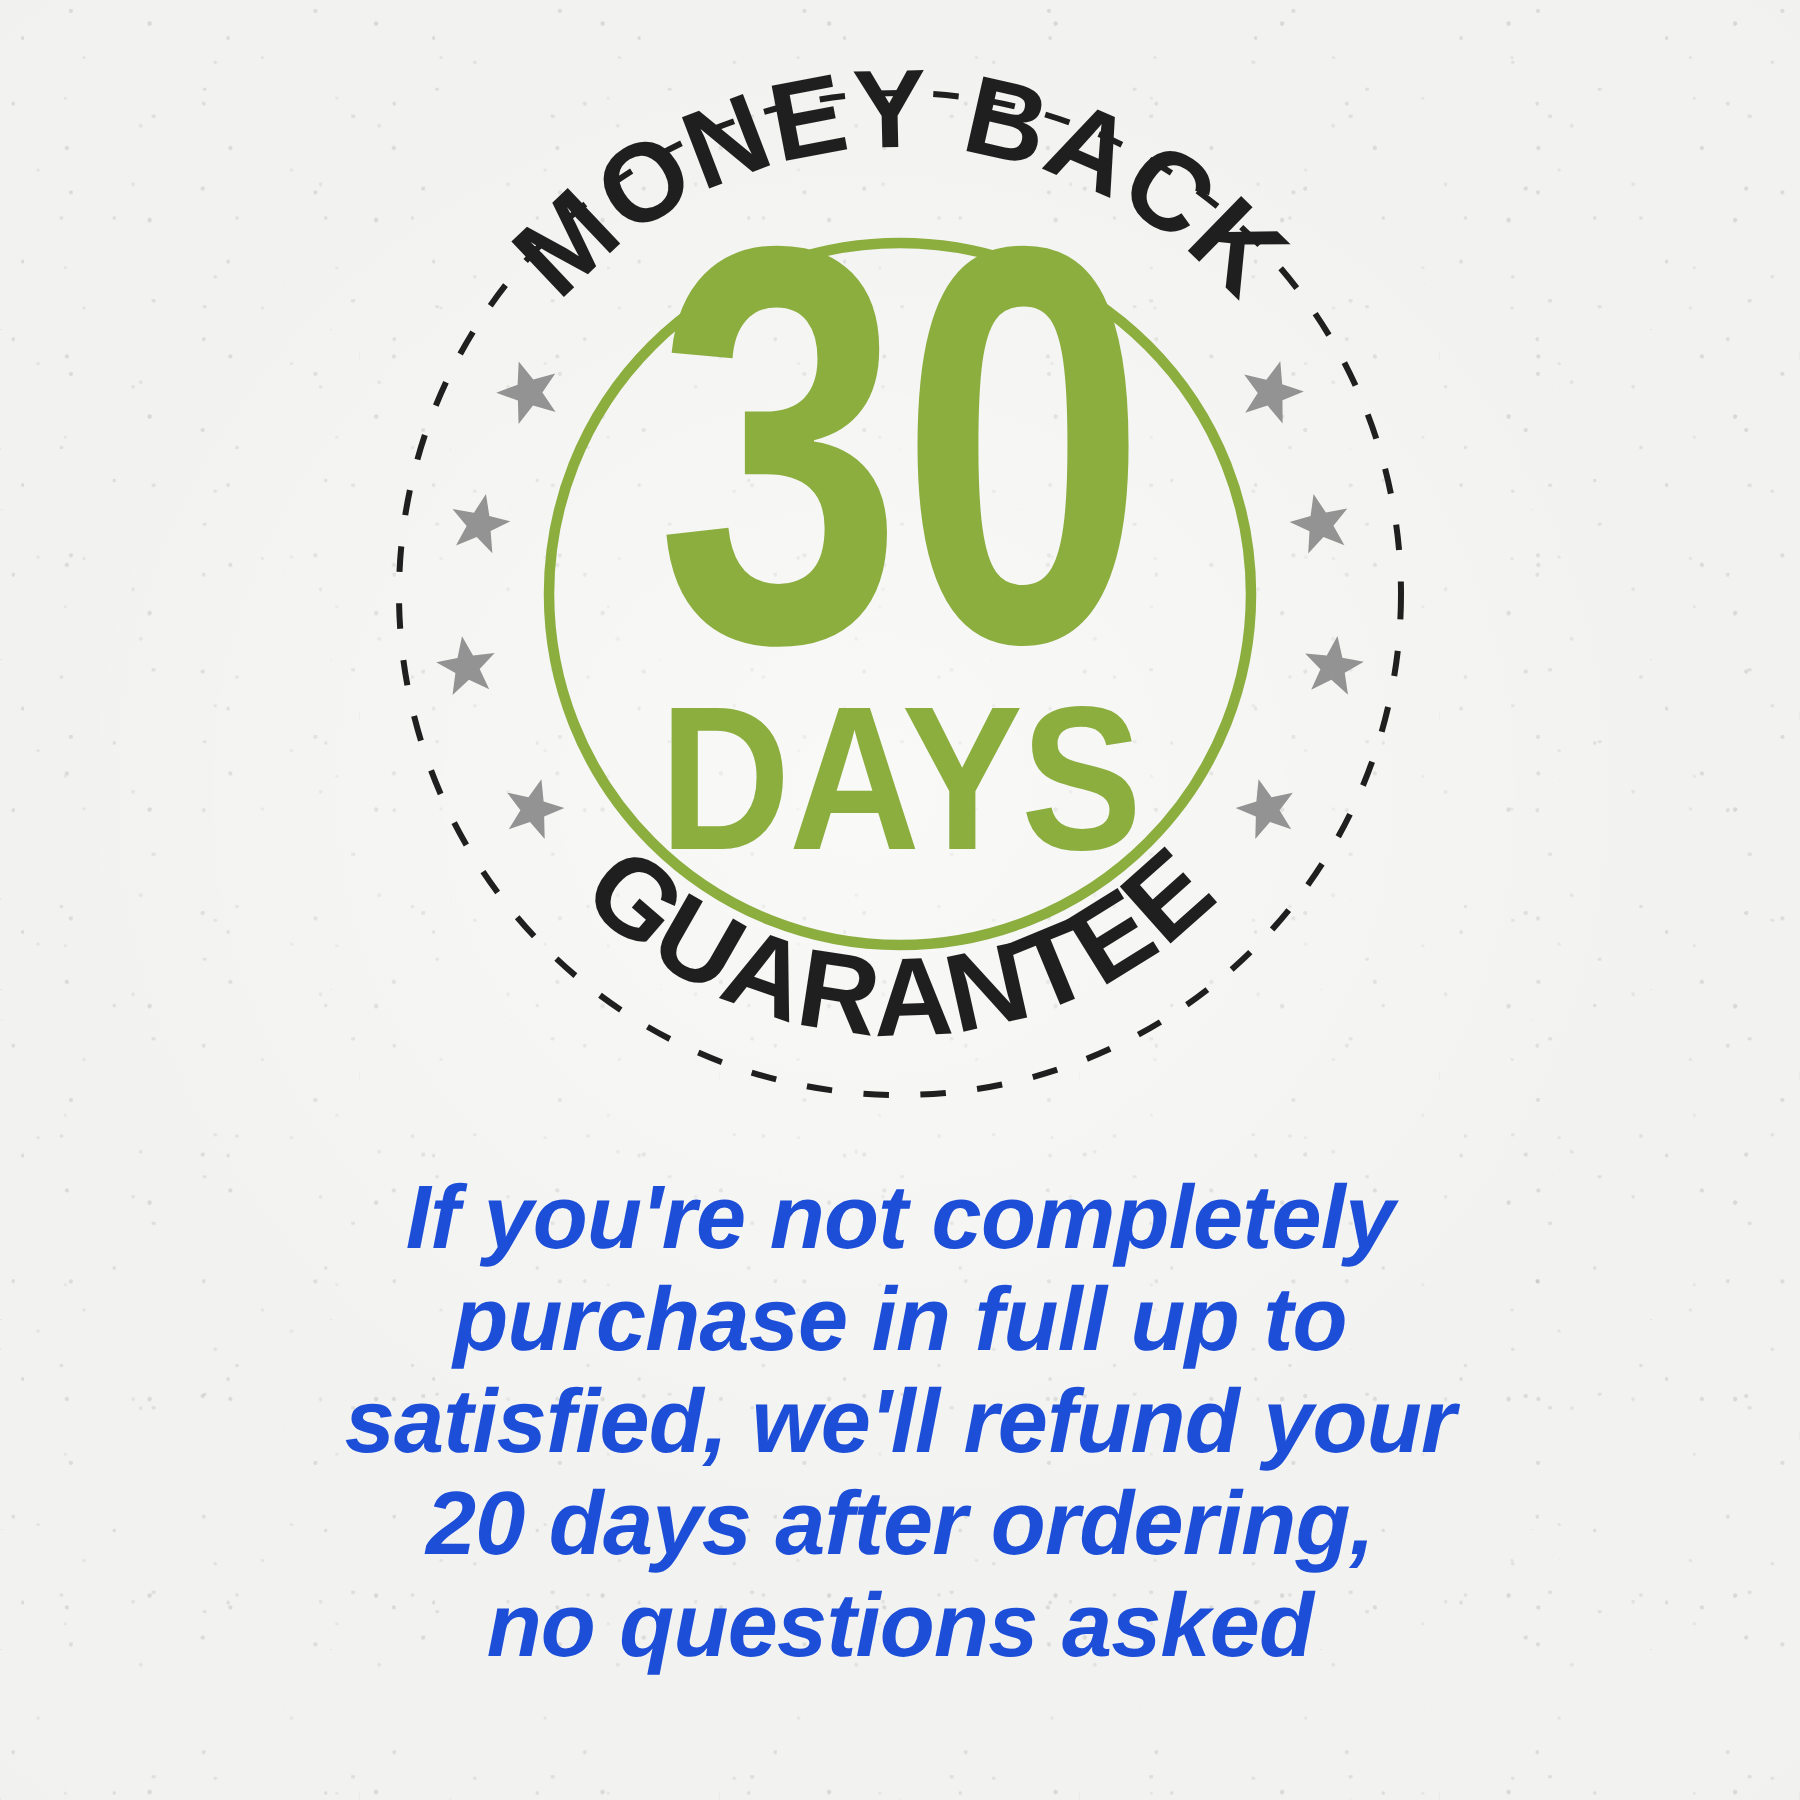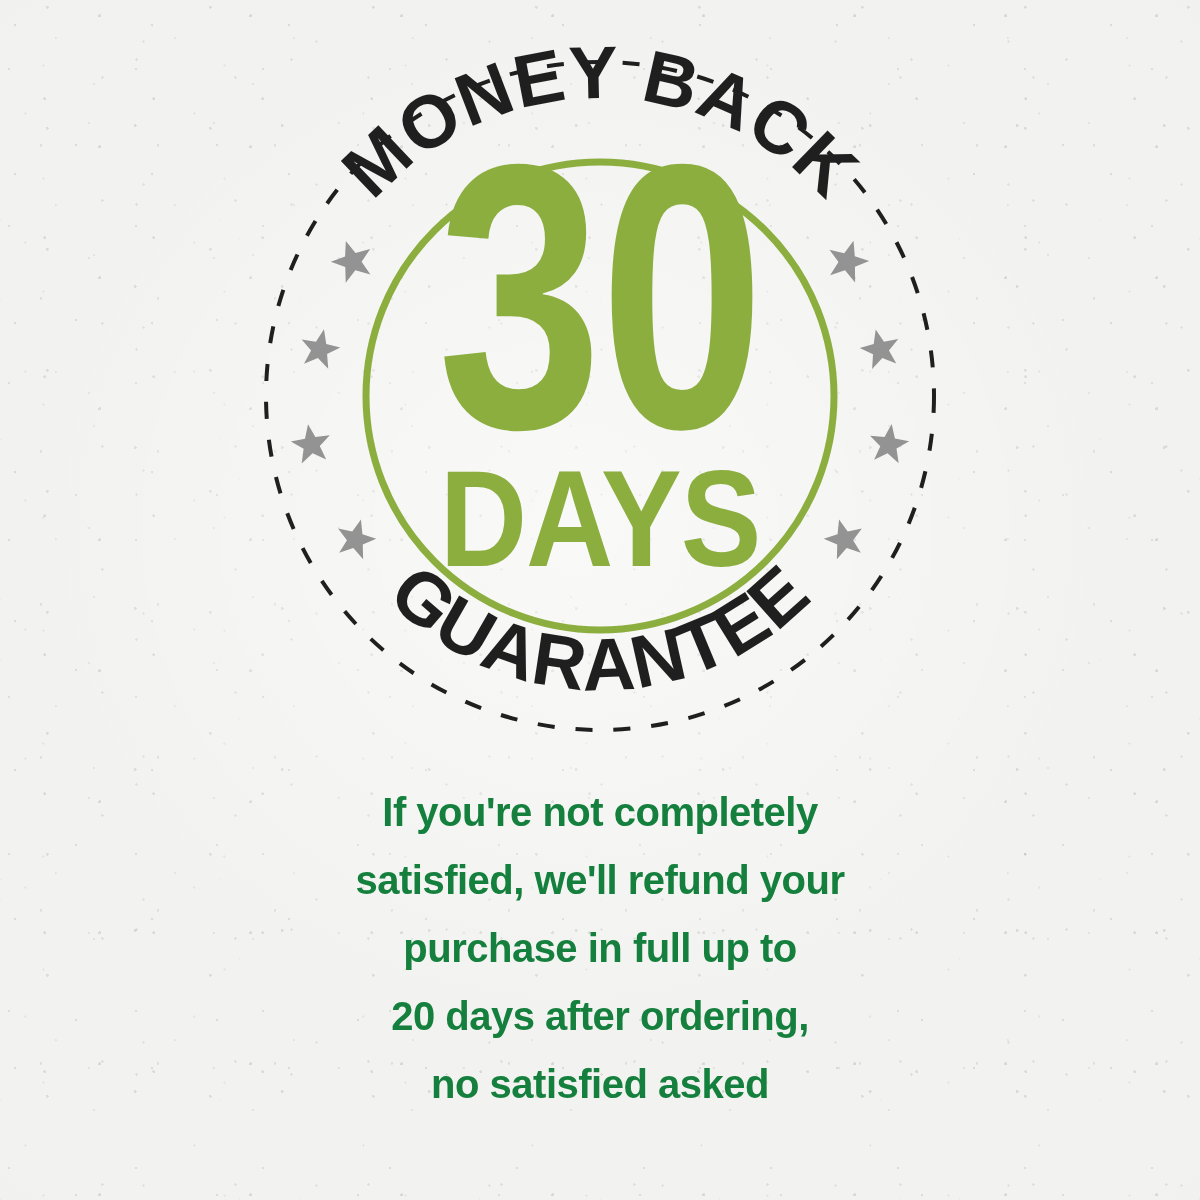--- a/index.html
+++ b/index.html
@@ -102,26 +102,27 @@
   }
 
   
   #body-copy {
     position: absolute;
     left: 50%;
     transform: translateX(-50%);
     top: 778px;
     width: 760px;
     text-align: center;
-    color: #15803d;
-    font-family: "Liberation Sans Narrow", "Liberation Sans", sans-serif;
-    font-weight: bold;
-    font-size: 40px;
+    color: #1d4ed8;
+    font-family: "Liberation Sans Narrow", "Liberation Sans", sans-serif;
+    font-weight: bold;
+    font-size: 60px;
     line-height: 68px;
     letter-spacing: -0.5px;
+    font-style: italic;
   }
   #body-copy .copy-line {
     display: block;
     white-space: nowrap;
   }
 </style>
 </head>
 <body>
 
 <div id="page">
@@ -187,19 +188,19 @@
       </g>
 
       <text class="num-30" x="600" y="427" text-anchor="middle" fill="#8BAE3F" font-size="290" transform="translate(600 427) scale(1.02 1.30) translate(-600 -427)">30</text>
 
       <text class="word-days" x="600" y="566" text-anchor="middle" fill="#8BAE3F" font-size="112" transform="translate(600 566) scale(1.08 1.22) translate(-600 -566)">DAYS</text>
     </svg>
   </div>
 
   <div id="body-copy">
     <span class="copy-line">If you're not completely</span>
+    <span class="copy-line">purchase in full up to</span>
     <span class="copy-line">satisfied, we'll refund your</span>
-    <span class="copy-line">purchase in full up to</span>
     <span class="copy-line">20 days after ordering,</span>
-    <span class="copy-line">no satisfied asked</span>
+    <span class="copy-line">no questions asked</span>
   </div>
 
 </div>
 
 </body></html>

